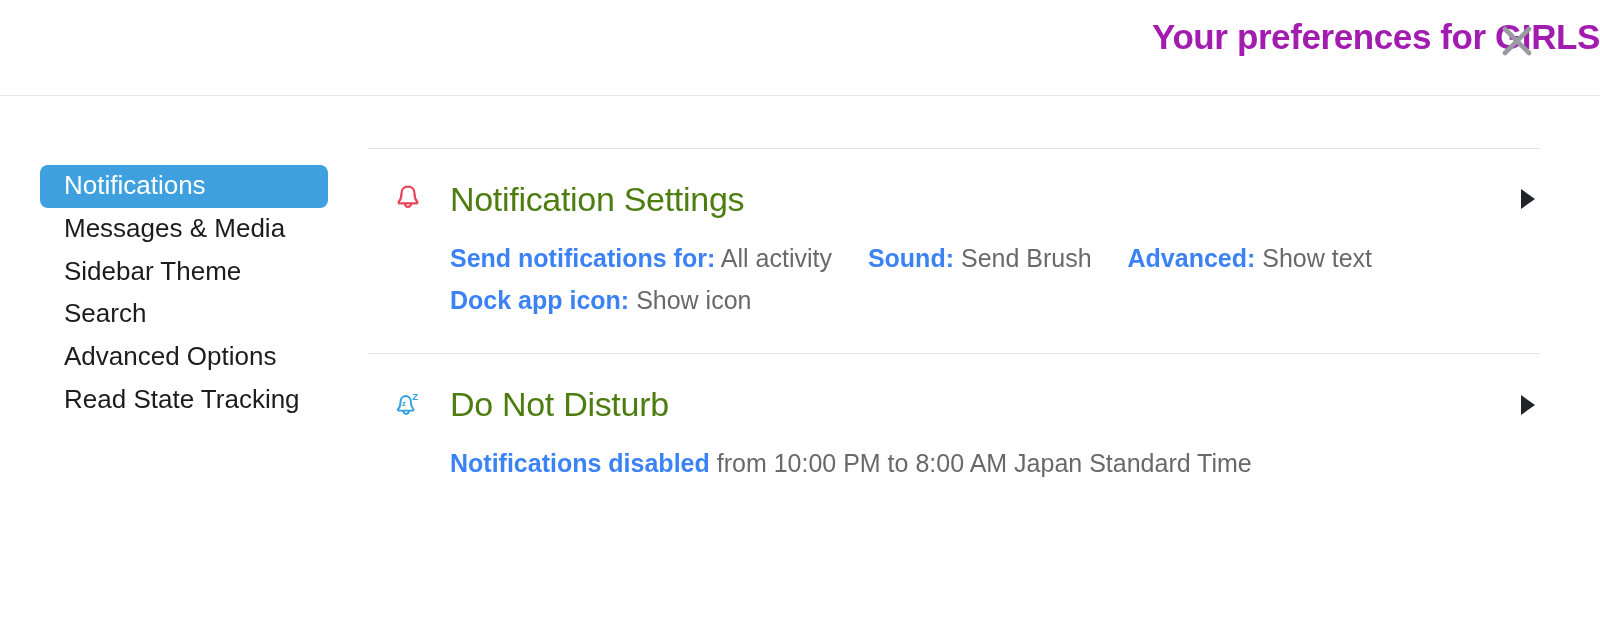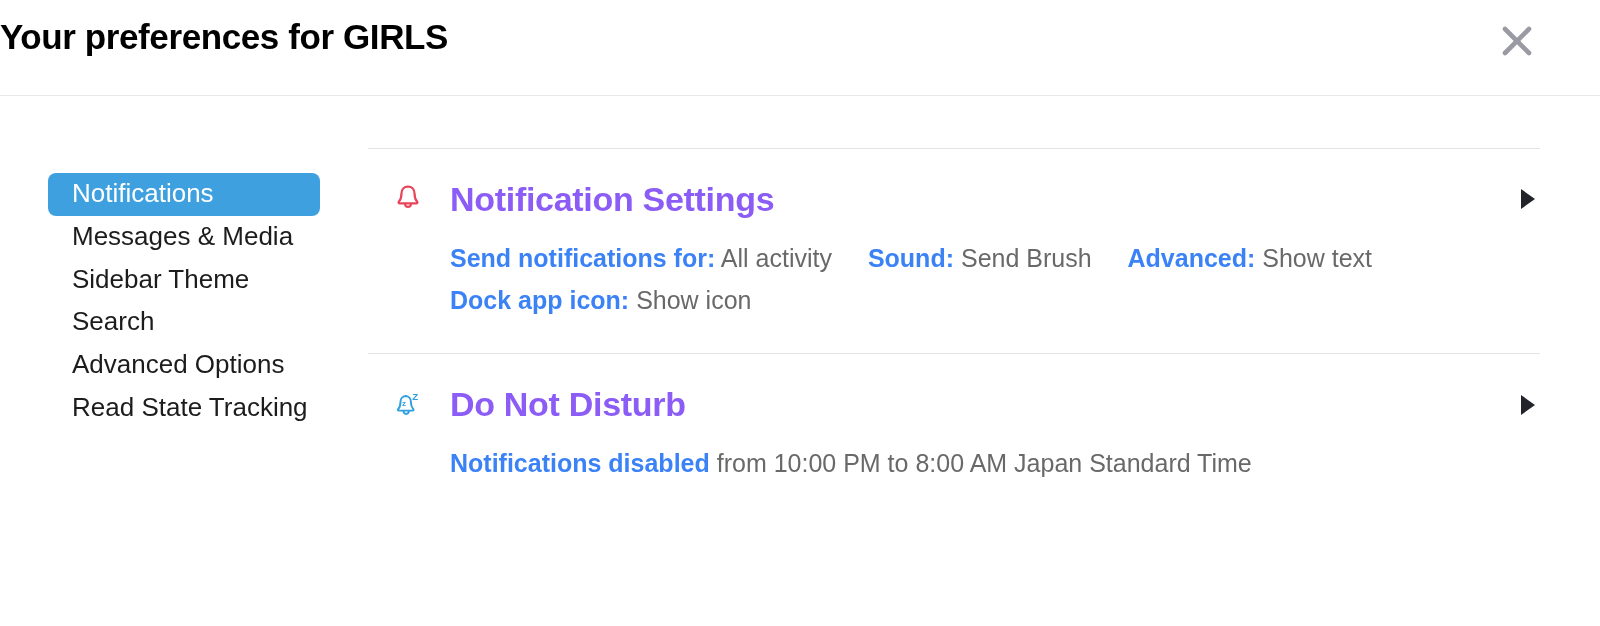--- a/index.html
+++ b/index.html
@@ -22,25 +22,25 @@
     height: 96px;
     border-bottom: 1px solid #e8e8e8;
     box-sizing: border-box;
     background: #ffffff;
   }
   .modal-title {
     position: absolute;
     left: 0;
     right: 0;
     top: 16px;
-    text-align: left;
+    text-align: right;
     font-size: 35px;
     font-weight: bold;
     letter-spacing: -0.4px;
-    color: #000000;
+    color: #a21caf;
     line-height: 1.2;
   }
   .close-button {
     position: absolute;
     right: 60px;
     top: 18px;
     width: 46px;
     height: 46px;
     cursor: pointer;
     display: flex;
@@ -62,21 +62,21 @@
 
   
   .sidebar {
     width: 368px;
     flex: 0 0 368px;
     padding-top: 53px;
     box-sizing: border-box;
   }
   .sidebar-list {
     list-style: none;
-    margin: 8px;
+    margin: 0;
     padding: 16px;
   }
   .sidebar-item {
     margin: 0 24px 0 24px;
     padding: 4px 0 6px 24px;
     font-size: 26px;
     color: #1d1c1d;
     border-radius: 8px;
     cursor: pointer;
     line-height: 1.26;
@@ -116,23 +116,23 @@
     flex: 0 0 54px;
     display: flex;
     align-items: center;
     justify-content: flex-start;
     padding-left: 26px;
     box-sizing: border-box;
   }
   .section-icon svg { display: block; }
   .section-title {
     font-size: 34px;
-    font-weight: bold;
+    font-weight: normal;
     letter-spacing: -0.3px;
-    color: #8b5cf6;
+    color: #4d7c0f;
     margin-left: 28px;
     line-height: 1.2;
     white-space: nowrap;
   }
   .disclosure {
     margin-left: auto;
     width: 26px;
     display: flex;
     align-items: center;
     justify-content: center;

